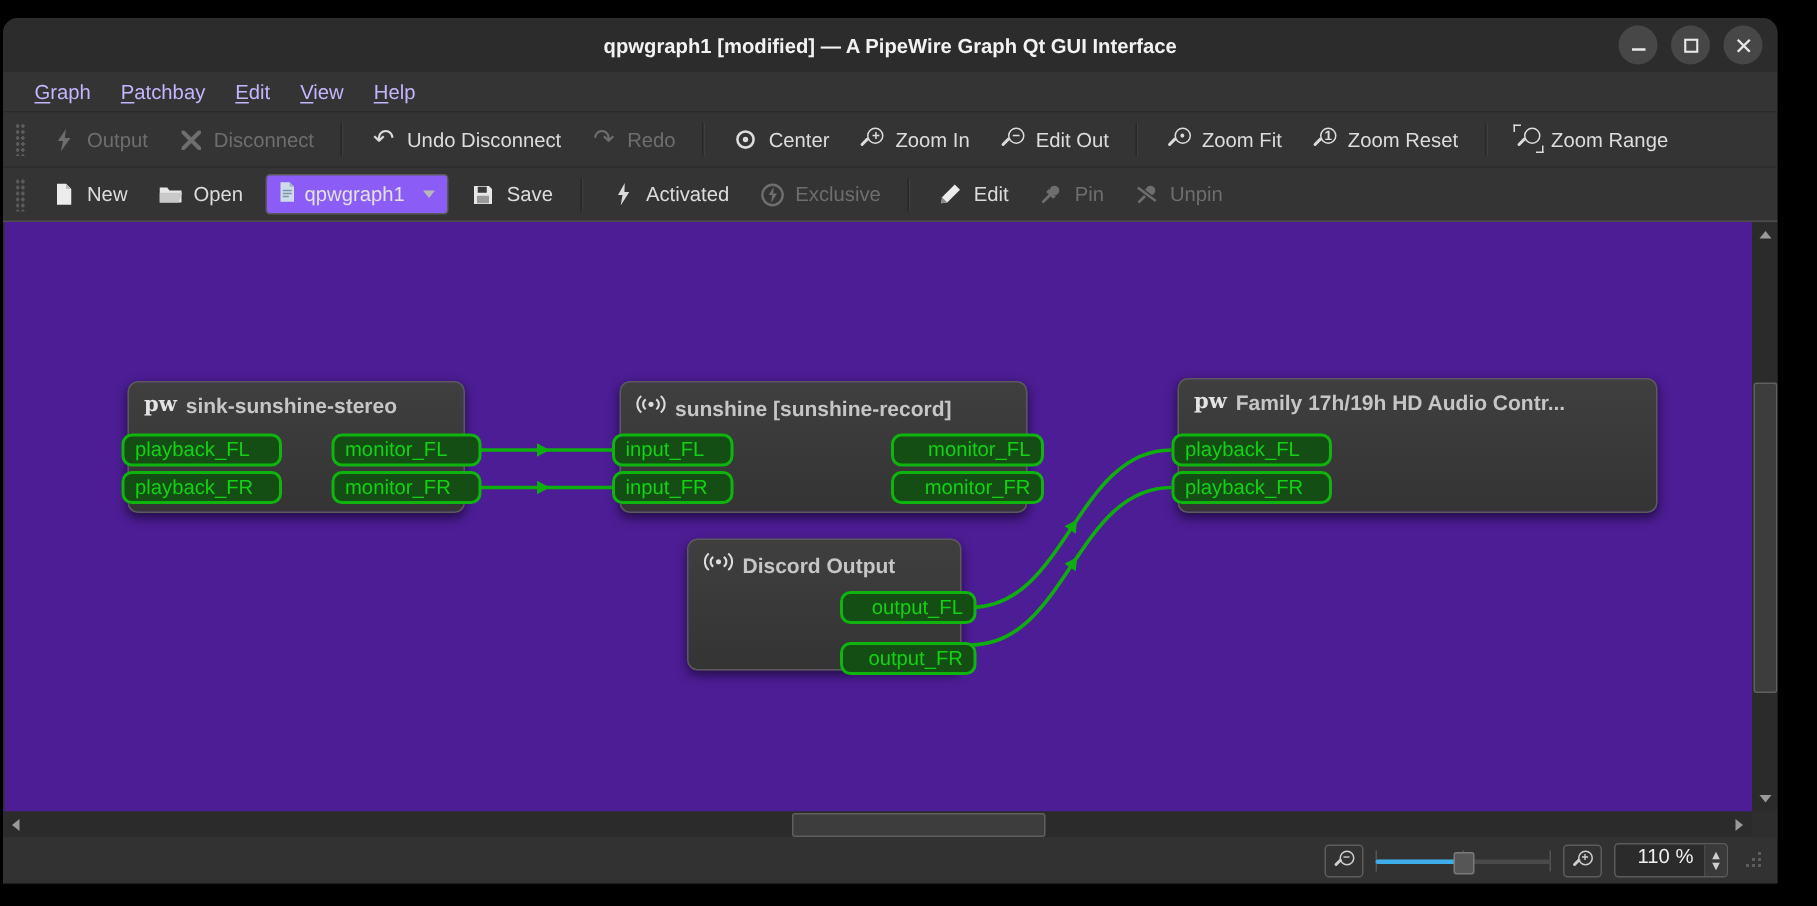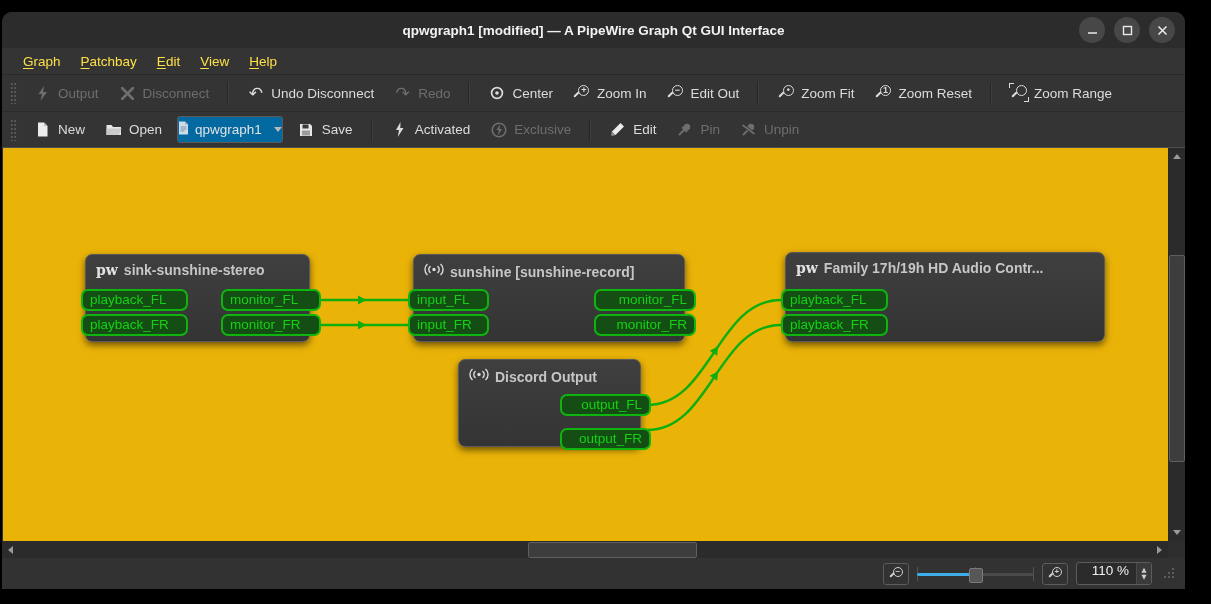--- a/index.html
+++ b/index.html
@@ -9,21 +9,21 @@
   
   .titlebar{position:absolute;left:0;top:0;right:0;height:36px;background:#2c2c2c;
     display:flex;align-items:center;justify-content:center;}
   .title-text{color:#f2f2f2;font-size:13.5px;font-weight:bold;}
   .win-controls{position:absolute;right:10px;top:5px;display:flex;gap:9px;}
   .wbtn{width:26px;height:26px;border-radius:50%;background:#474747;display:flex;align-items:center;justify-content:center;cursor:default;}
   .wbtn svg{display:block}
   
   .menubar{position:absolute;left:0;top:36px;right:0;height:26px;background:#343434;
     display:flex;align-items:center;padding-left:12px;gap:2px;border-bottom:1px solid #2a2a2a;}
-  .menu-item{color:#fde047;font-size:13.5px;padding:3px 9px;border-radius:3px;}
+  .menu-item{color:#c4b5fd;font-size:13.5px;padding:3px 9px;border-radius:3px;}
   .menu-item u{text-decoration:underline;text-underline-offset:2px;}
   
   .toolbar{position:absolute;left:0;right:0;background:#343434;display:flex;align-items:center;
     padding-left:6px;gap:2px;}
   .tb1{top:63px;height:36px;border-bottom:1px solid #2b2b2b;}
   .tb2{top:100px;height:35px;border-bottom:1px solid #4e4e4e;}
   .tb-handle{width:7px;height:22px;margin:0 6px 0 2px;
     background-image:radial-gradient(#5c5c5c 1px,transparent 1.1px);background-size:3.5px 4px;}
   .tb-sep{width:1px;height:22px;background:#272727;border-right:1px solid #3f3f3f;margin:0 7px;}
   .tb-btn{display:flex;align-items:center;gap:7px;padding:5px 9px;border-radius:3px;
@@ -35,27 +35,27 @@
   
   .mag{position:relative;width:16px;height:16px;}
   .mag .lens{position:absolute;right:0;top:0;width:9px;height:9px;border:1.7px solid currentColor;border-radius:50%;
     display:flex;align-items:center;justify-content:center;font-size:9px;font-weight:bold;line-height:1;}
   .mag .handle{position:absolute;left:1px;bottom:3px;width:7px;height:2px;background:currentColor;
     transform:rotate(-45deg);transform-origin:left center;border-radius:1px;}
   .mag.range::before,.mag.range::after{content:"";position:absolute;width:4px;height:4px;}
   .mag.range::before{left:-2px;top:-2px;border-left:1.5px solid currentColor;border-top:1.5px solid currentColor;}
   .mag.range::after{right:-2px;bottom:-1px;border-right:1.5px solid currentColor;border-bottom:1.5px solid currentColor;}
   
-  .combo{display:flex;align-items:center;gap:6px;background:#0369a1;border:1px solid #5a5a5a;
-    border-radius:3px;height:25px;padding:0 0;margin:0 4px;color:#e2e2e2;font-size:13.5px;}
+  .combo{display:flex;align-items:center;gap:6px;background:#8b5cf6;border:1px solid #5a5a5a;
+    border-radius:3px;height:25px;padding:0 8px;margin:0 4px;color:#e2e2e2;font-size:13.5px;}
   .combo .arrow{width:0;height:0;border-left:4px solid transparent;border-right:4px solid transparent;
     border-top:5px solid #b8b8b8;margin-left:6px;}
   
   .canvas-area{position:absolute;left:0;top:136px;right:0;height:410px;background:#2f2f2f;}
-  .graph{position:absolute;left:1px;top:0;width:1165px;height:393px;background:#eab308;overflow:hidden;}
+  .graph{position:absolute;left:1px;top:0;width:1165px;height:393px;background:#4c1d95;overflow:hidden;}
   .node{position:absolute;background:linear-gradient(#3f3f3f,#343434);border:1px solid #5a5a5a;
     border-radius:7px;box-shadow:0 3px 7px rgba(0,0,0,.55);}
   .node-header{display:flex;align-items:center;gap:6px;padding:7px 10px 4px 10px;}
   .node-title{color:#c6c6c6;font-size:14px;font-weight:bold;white-space:nowrap;}
   .pw-logo{color:#e3e3e3;font-family:"DejaVu Serif",serif;font-weight:bold;font-size:14px;line-height:12px;}
   .port{position:absolute;height:18px;line-height:17px;border:2px solid #0fb40f;background:#144e14;
     color:#15d115;border-radius:7px;font-size:13.5px;padding:0 7px;white-space:nowrap;}
   .port.right{text-align:right;}
   svg.links{position:absolute;left:0;top:0;pointer-events:none;}
   

